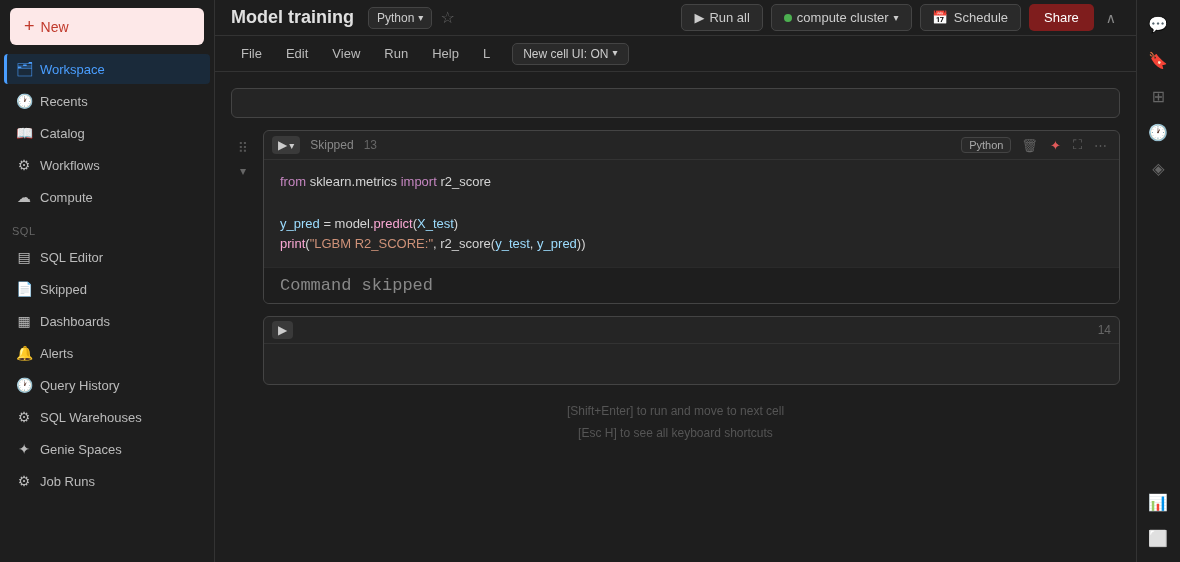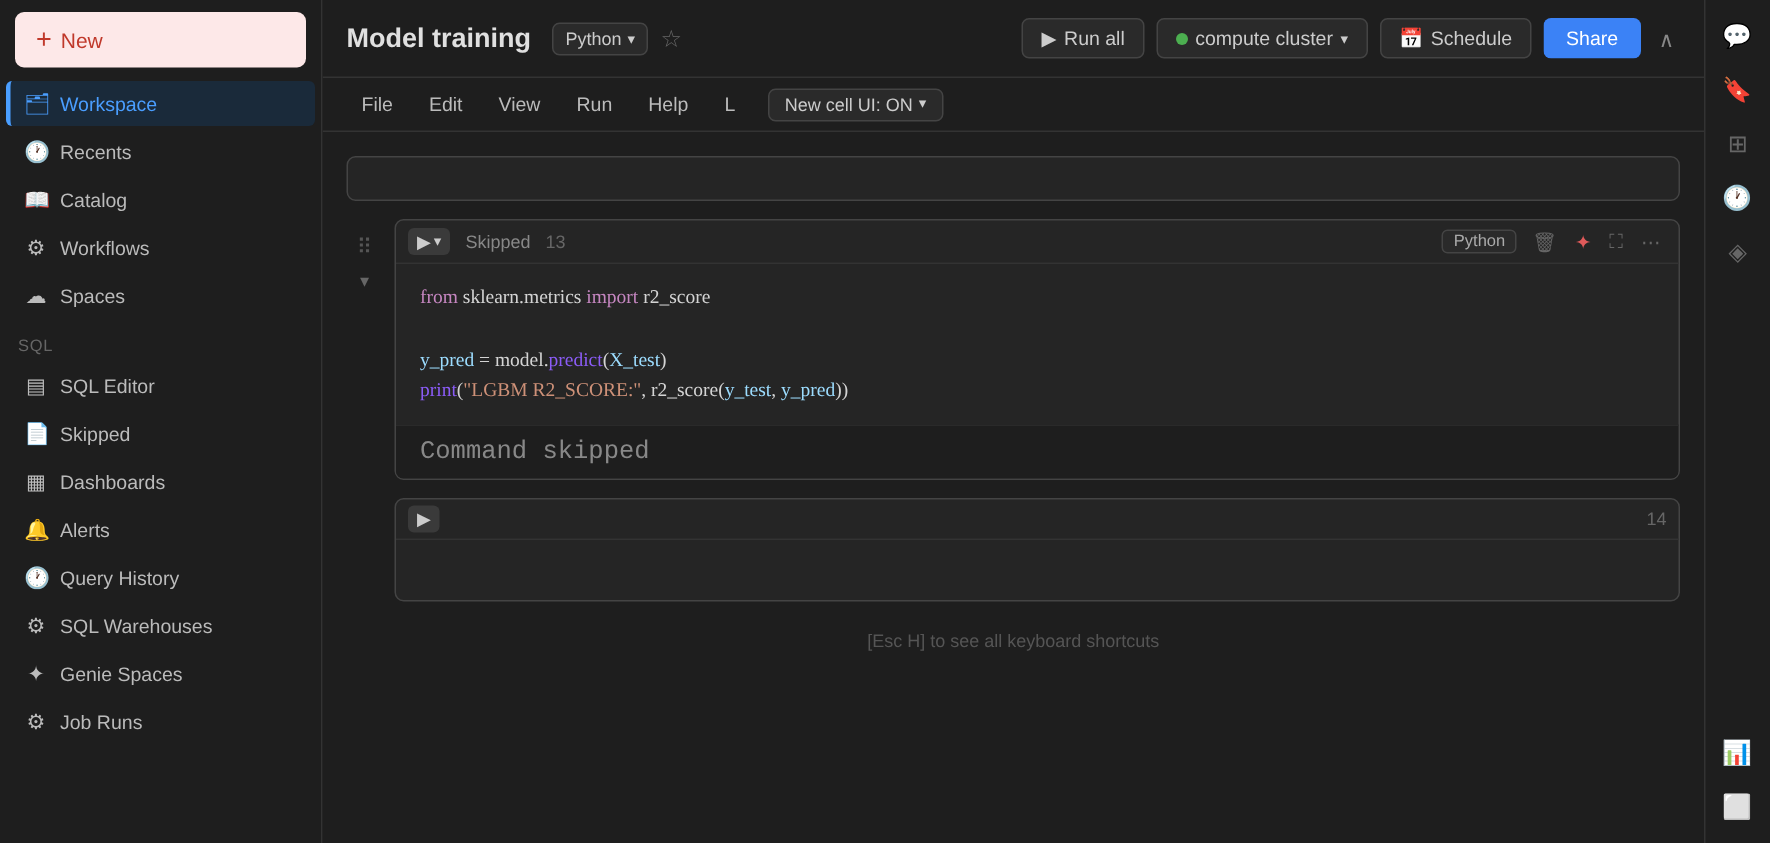--- a/index.html
+++ b/index.html
@@ -56,21 +56,21 @@
       display: flex;
       flex-direction: column;
       overflow: hidden;
     }
 
     
     .topbar {
       display: flex;
       align-items: center;
       padding: 0 16px;
-      height: 52px;
+      height: 36px;
       border-bottom: 1px solid #333;
       background: #1e1e1e;
       gap: 8px;
     }
     .topbar-title {
       font-size: 18px;
       font-weight: 600;
       color: #e0e0e0;
       margin-right: 6px;
     }
@@ -112,21 +112,21 @@
       gap: 5px;
       text-align: right;
     }
     .cluster-dot { width: 8px; height: 8px; border-radius: 50%; background: #4caf50; }
     .btn-schedule {
       background: #2a2a2a;
       border-color: #444;
       color: #ccc;
     }
     .btn-share {
-      background: #3b82f6;
+      background: #7f1d1d;
       color: #fff;
       border-radius: 5px;
       padding: 5px 14px;
     }
     .btn-chevron { color: #888; font-size: 14px; cursor: pointer; padding: 4px; }
 
     
     .menubar {
       display: flex;
       align-items: center;
@@ -235,27 +235,27 @@
       background: none;
       border: none;
       color: #666;
       cursor: pointer;
       font-size: 13px;
       padding: 2px 4px;
       border-radius: 3px;
     }
     .cell-code {
       padding: 12px 16px;
-      font-family: Liberation Serif, serif;
+      font-family: Liberation Sans, sans-serif;
       font-size: 13px;
       line-height: 1.6;
       color: #d4d4d4;
     }
     .kw { color: #c586c0; }
-    .fn { color: #8b5cf6; }
+    .fn { color: #f9a8d4; }
     .str { color: #ce9178; }
     .id { color: #9cdcfe; }
     .plain { color: #d4d4d4; }
 
     .cell-output {
       padding: 8px 16px;
       background: #1e1e1e;
       border-top: 1px solid #2a2a2a;
       font-family: 'Courier New', Courier, monospace;
       font-size: 17px;
@@ -338,21 +338,21 @@
   <div class="sidebar-item">
     <span class="icon-sym">📖</span>
     <span>Catalog</span>
   </div>
   <div class="sidebar-item">
     <span class="icon-sym">⚙</span>
     <span>Workflows</span>
   </div>
   <div class="sidebar-item">
     <span class="icon-sym">☁</span>
-    <span>Spaces</span>
+    <span>Compute</span>
   </div>
 
   <div class="sidebar-section-label">SQL</div>
 
   <div class="sidebar-item">
     <span class="icon-sym">▤</span>
     <span>SQL Editor</span>
   </div>
   <div class="sidebar-item">
     <span class="icon-sym">📄</span>
@@ -474,20 +474,21 @@
           <button class="run-btn">
             <span>▶</span>
           </button>
           <span class="cell-num">14</span>
         </div>
         <div class="cell-empty-code"></div>
       </div>
     </div>
 
     <div class="notebook-hints">
+      <div>[Shift+Enter] to run and move to next cell</div>
       <div>[Esc H] to see all keyboard shortcuts</div>
     </div>
   </div>
 </div>
 
 <div class="right-sidebar">
   <div class="right-icon">💬</div>
   <div class="right-icon">🔖</div>
   <div class="right-icon">⊞</div>
   <div class="right-icon">🕐</div>

